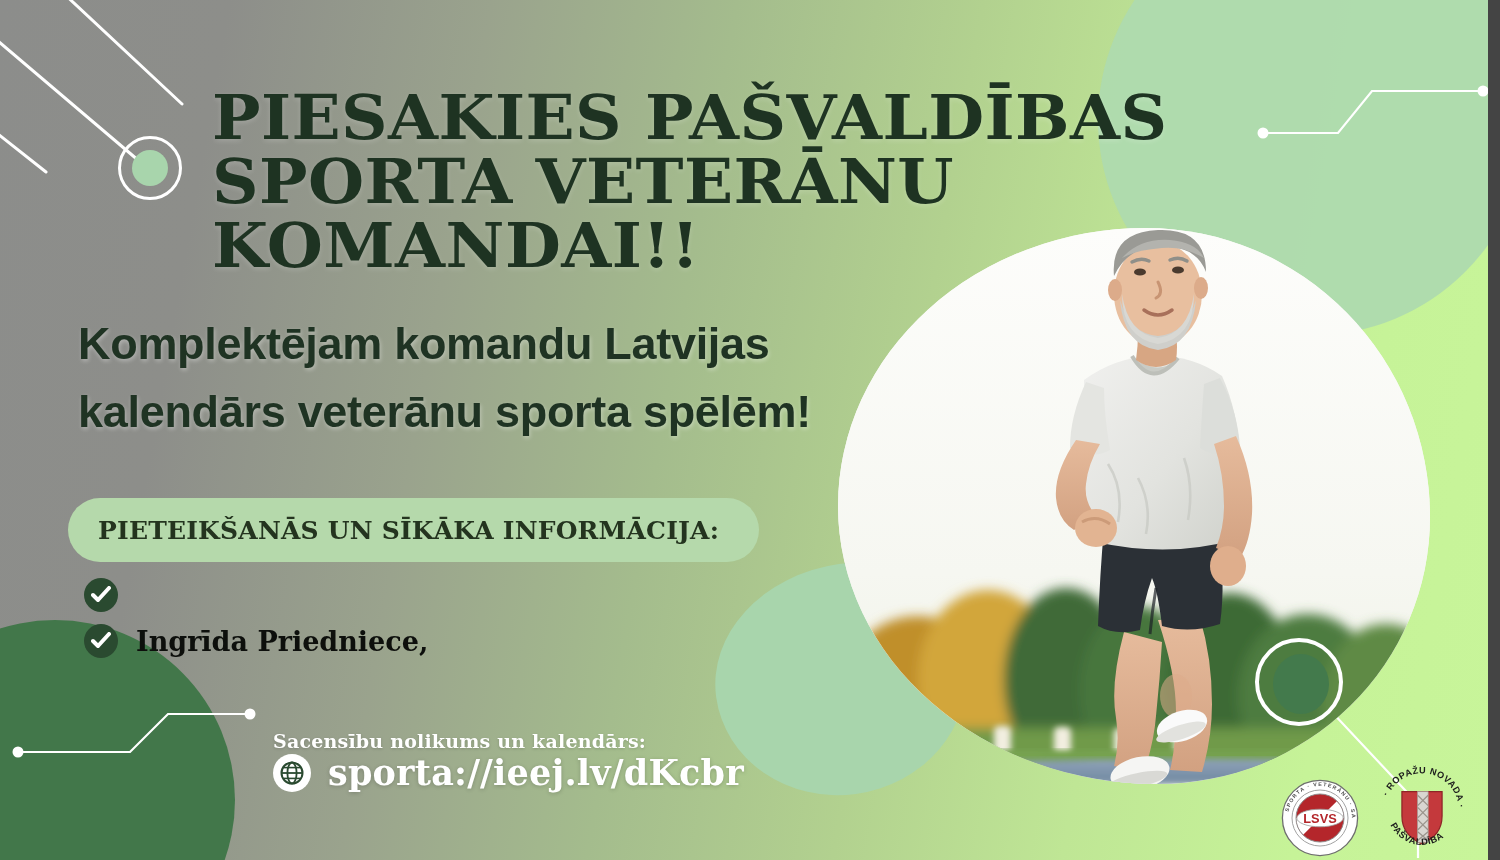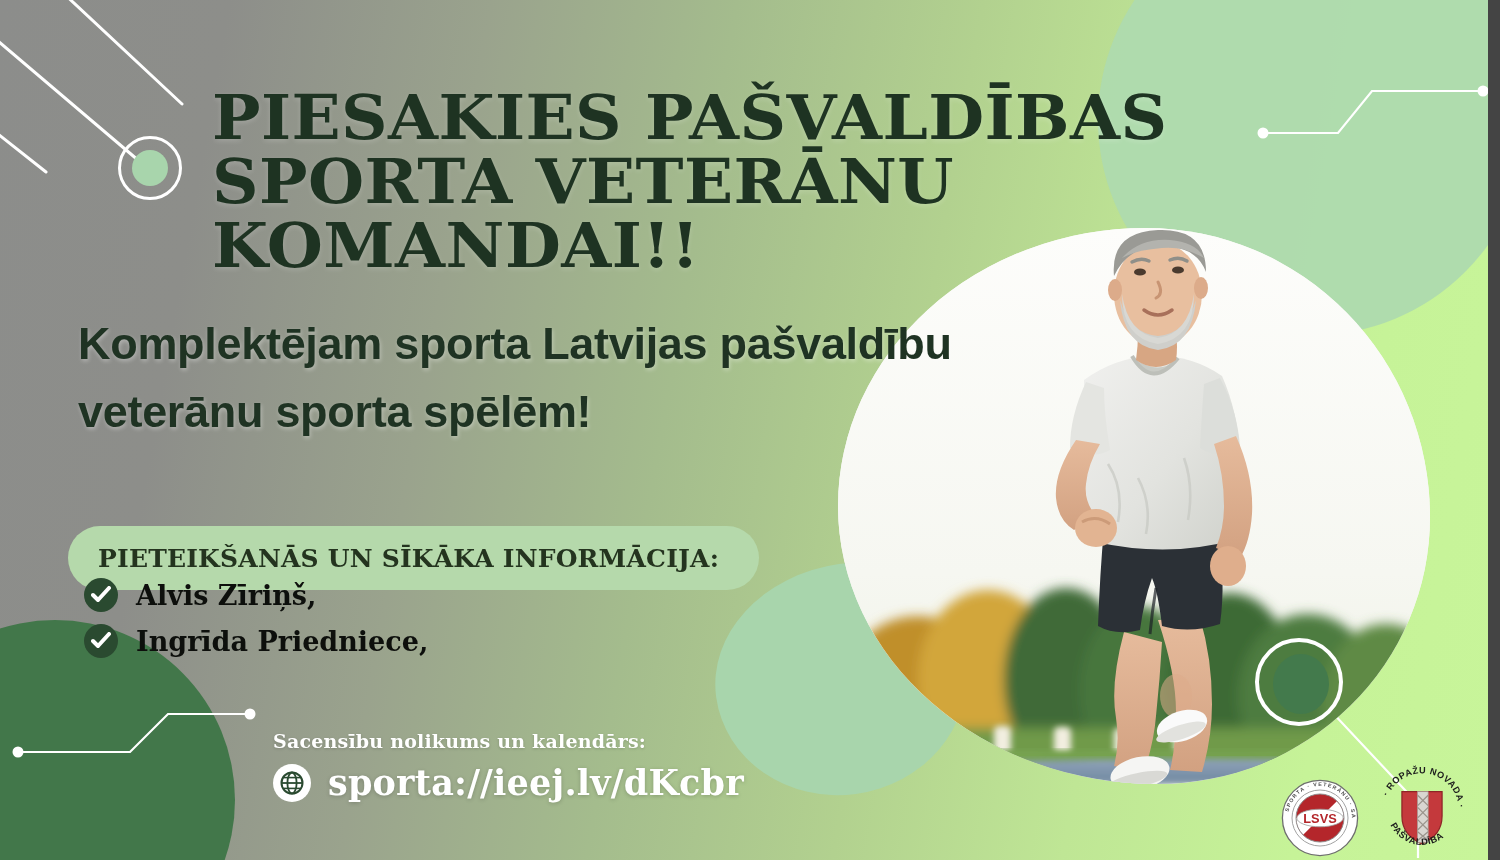--- a/index.html
+++ b/index.html
@@ -143,21 +143,20 @@
     display: inline-flex;
     align-items: center;
     background: #b5d9ab;
     border-radius: 34px;
     color: #24341f;
     font-family: "DejaVu Serif", "Liberation Serif", serif;
     font-weight: 700;
     font-size: 25px;
     letter-spacing: .2px;
     white-space: nowrap;
-    margin-top: 28px;
   }
 
   .contacts {
     position: absolute;
     left: 84px; top: 578px;
     width: 760px;
   }
   .contact-row {
     display: flex;
     align-items: center;
@@ -178,21 +177,20 @@
   .contact-name { font-weight: 700; }
   .contact-rest { font-weight: 400; margin-left: 7px; }
 
   .link-block { position: absolute; left: 273px; top: 730px; }
   .link-caption {
     color: #ffffff;
     font-family: "DejaVu Serif", "Liberation Serif", serif;
     font-weight: 700;
     font-size: 19px;
     letter-spacing: .2px;
-    margin-bottom: 10px;
     text-shadow: 0 1px 3px rgba(0,0,0,.18);
   }
   .link-row { display: flex; align-items: center; }
   .globe-badge {
     flex: none;
     width: 38px; height: 38px;
     border-radius: 50%;
     background: #ffffff;
     margin-right: 17px;
     display: flex; align-items: center; justify-content: center;
@@ -368,32 +366,31 @@
         <ellipse cx="277" cy="62" rx="7" ry="11" fill="#dcab8a"></ellipse>
         <ellipse cx="363" cy="60" rx="7" ry="11" fill="#dcab8a"></ellipse>
       </g>
     </svg>
   </div>
 
   <div class="shape ring-dot-br"></div>
 
   <div class="headline">PIESAKIES PAŠVALDĪBAS SPORTA VETERĀNU KOMANDAI!!</div>
 
-  <div class="subhead">Komplektējam sporta Latvijas pašvaldību veterānu sporta spēlēm!</div>
+  <div class="subhead">Komplektējam komandu Latvijas kalendārs veterānu sporta spēlēm!</div>
 
   <div class="pill">PIETEIKŠANĀS UN SĪKĀKA INFORMĀCIJA:</div>
 
   <div class="contacts">
     <div class="contact-row">
       <span class="check-badge">
         <svg width="20" height="18" viewBox="0 0 20 18">
             <polyline points="2,9 7,14 18,2" fill="none" stroke="#ffffff" stroke-width="4" stroke-linecap="round" stroke-linejoin="round"></polyline>
           </svg>
       </span>
-      <span class="contact-name">Alvis Zīriņš,</span>
     </div>
     <div class="contact-row">
       <span class="check-badge">
         <svg width="20" height="18" viewBox="0 0 20 18">
             <polyline points="2,9 7,14 18,2" fill="none" stroke="#ffffff" stroke-width="4" stroke-linecap="round" stroke-linejoin="round"></polyline>
           </svg>
       </span>
       <span class="contact-name">Ingrīda Priedniece,</span>
     </div>
   </div>

